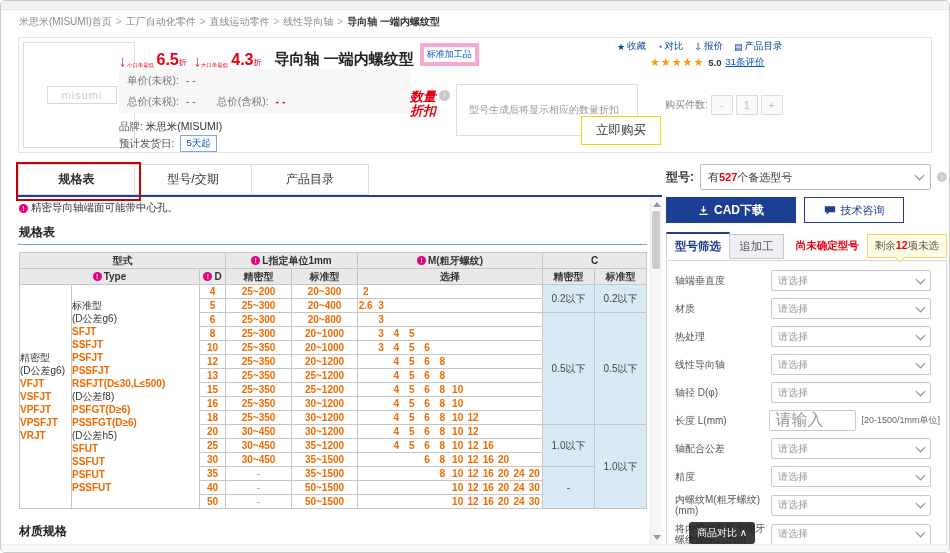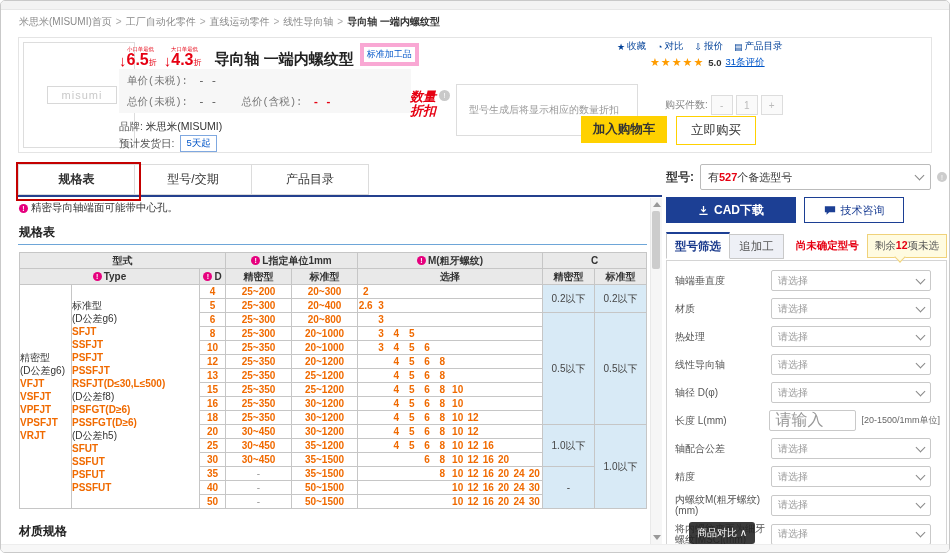--- a/index.html
+++ b/index.html
@@ -14,28 +14,28 @@
   .breadcrumb .sep{margin:0 4px;color:#aaa;}
   .breadcrumb .current{color:#333;font-weight:bold;}
 
   
   .product-card{position:absolute;left:17px;top:36px;width:912px;height:114px;border:1px solid #e4e4e4;background:#fff;}
   .thumb{position:absolute;left:4px;top:4px;width:110px;height:104px;border:1px solid #ddd;display:flex;align-items:center;justify-content:center;}
   .thumb-inner{border:1px solid #d8d8d8;color:#c9c9c9;font-size:11px;padding:2px 14px;letter-spacing:1px;margin-left:6px;}
   .disc-row{position:absolute;left:100px;top:5px;display:flex;align-items:flex-end;}
   .disc{display:flex;align-items:flex-end;margin-right:7px;}
   .disc .arrow{color:#e60012;font-size:15px;font-weight:bold;line-height:15px;}
-  .disc-col{display:flex;flex-direction:column;align-items:flex-start;line-height:1;}
+  .disc-col{display:flex;flex-direction:row;align-items:flex-end;line-height:1;}
   .disc-tag{font-size:6px;color:#e60012;transform:scale(.9);transform-origin:left bottom;}
   .disc-num{font-size:16px;font-weight:bold;color:#e60012;}
   .disc-num .unit{font-size:8px;font-weight:normal;}
   .prod-title{font-size:15px;font-weight:bold;color:#222;margin:0 6px 0 6px;line-height:18px;}
   .std-badge{font-size:9px;color:#0055c8;border:4px solid #f9a8d4;padding:1px 3px;margin-bottom:2px;white-space:nowrap;}
   .price-box{position:absolute;left:100px;top:31px;width:292px;height:44px;background:#f7f7f7;padding:5px 8px;box-sizing:border-box;font-size:10.5px;color:#666;}
-  .price-box .row{margin-bottom:7px;white-space:nowrap;font-family:Liberation Mono, monospace;}
+  .price-box .row{margin-bottom:7px;white-space:nowrap;}
   .price-box .lbl{color:#777;}
   .price-box .val{color:#555;margin-left:4px;margin-right:18px;}
   .price-box .val.red{color:#e60012;font-weight:bold;}
   .brand-row{position:absolute;left:100px;top:82px;font-size:10.5px;color:#555;}
   .brand-row b{color:#333;font-weight:normal;}
   .ship-row{position:absolute;left:100px;top:97px;font-size:10.5px;color:#555;display:flex;align-items:center;gap:6px;}
   .ship-badge{font-size:9.5px;color:#0055c8;border:1px solid #7fa8e0;padding:1px 5px;background:#fff;}
   .qty-disc{position:absolute;left:391px;top:52px;display:flex;}
   .qty-disc .txt{color:#e60012;font-weight:bold;font-style:italic;font-size:13px;line-height:14px;}
   .info-dot{width:11px;height:11px;border-radius:50%;background:#c9c9c9;color:#fff;font-size:8px;display:inline-flex;align-items:center;justify-content:center;margin-left:3px;font-style:normal;}
@@ -203,21 +203,20 @@
     </div>
 
     <div class="qty-row">
       <span>购买件数:</span>
       <span class="stepbox">-</span>
       <span class="stepbox">1</span>
       <span class="stepbox">+</span>
     </div>
 
     <div class="buy-row">
-      <div class="btn-cart">加入购物车</div>
       <div class="btn-buy">立即购买</div>
     </div>
   </div>
 
   <div class="tabs">
       <div class="tab" style="font-weight: bold;">规格表</div>
       <div class="tab">型号/交期</div>
       <div class="tab">产品目录</div>
     </div>
   <div class="red-annotation"></div>

